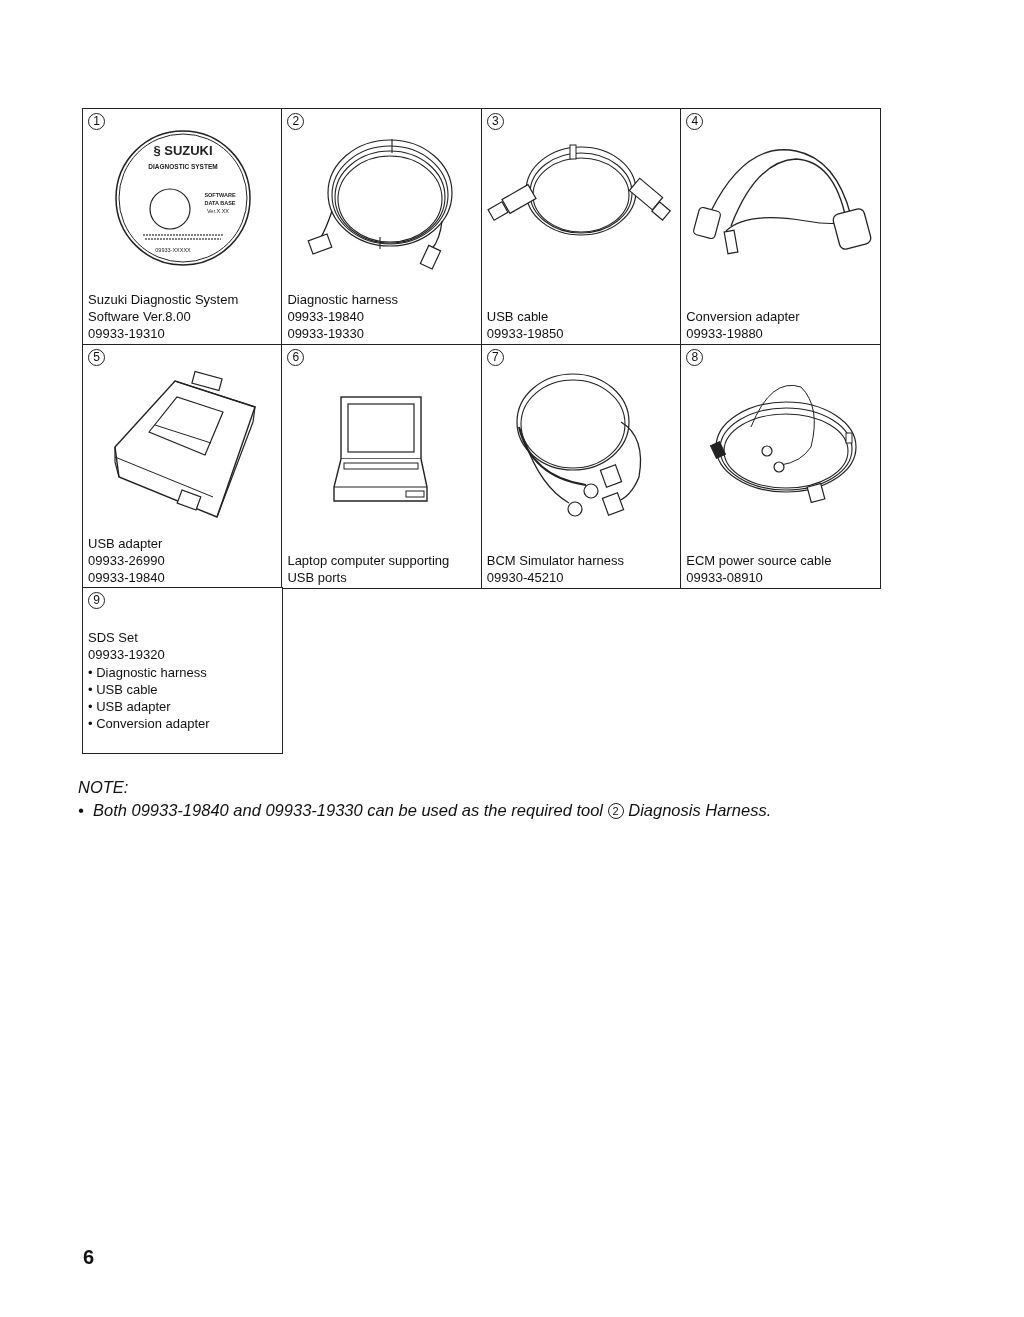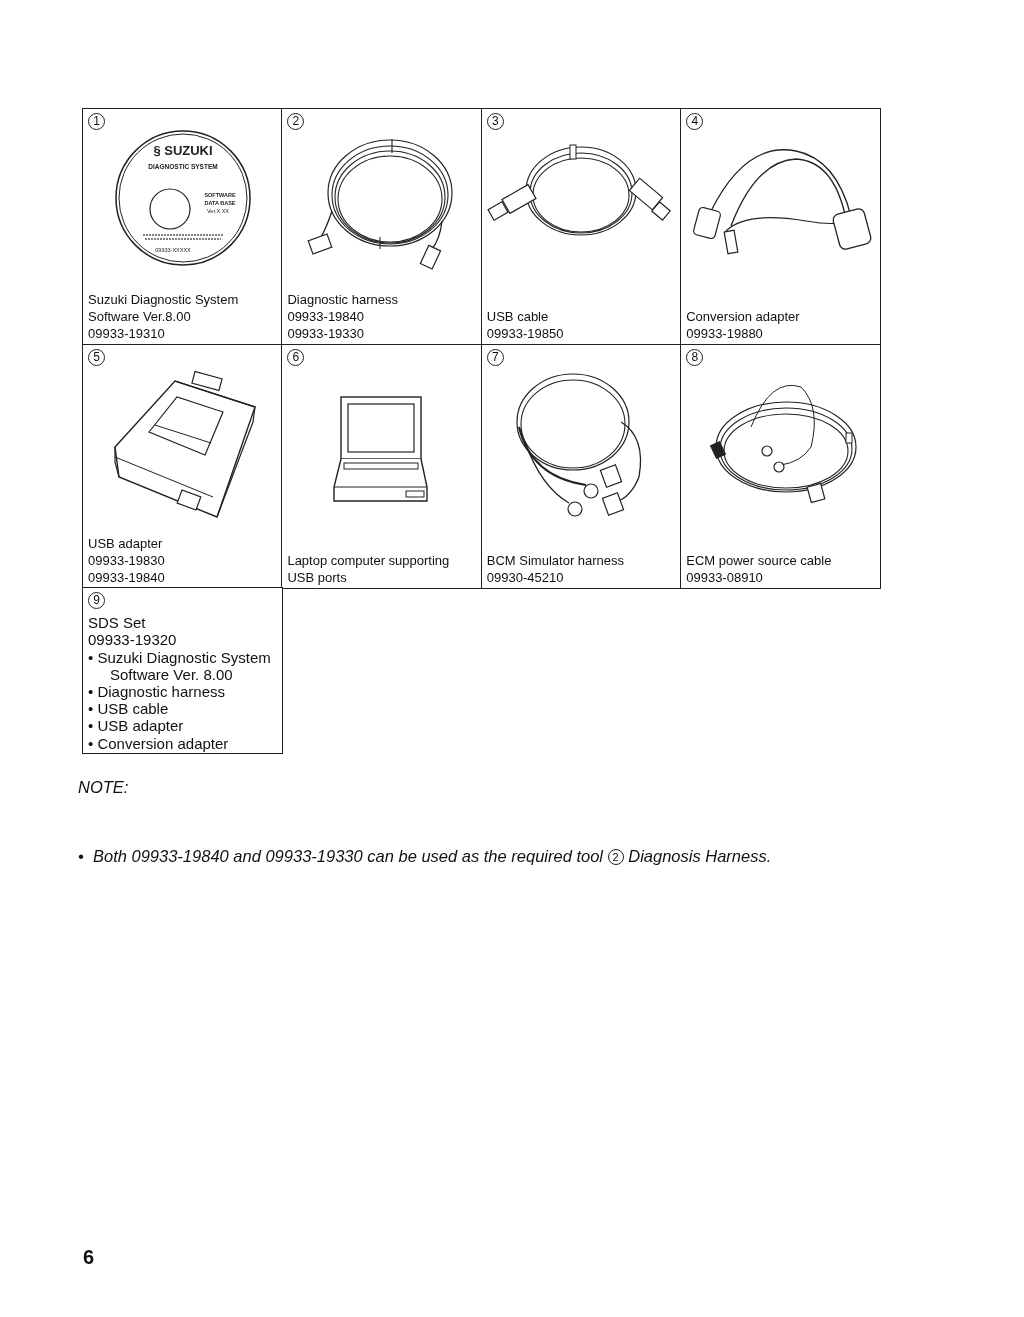--- a/index.html
+++ b/index.html
@@ -8,25 +8,25 @@
     .row { display: flex; }
     .cell { position: relative; width: 201px; border: 1.6px solid #222; box-sizing: border-box; margin-left: -1.6px; margin-top: -1.6px; background: #fff; }
     .row .cell:first-child { margin-left: 0; }
     .row1 .cell { height: 237px; }
     .row2 .cell { height: 245px; }
     .row3 .cell { height: 167px; }
     .num { position: absolute; left: 5px; top: 4px; width: 15px; height: 15px; border: 1.2px solid #222; border-radius: 50%; font-size: 12px; line-height: 15px; text-align: center; }
     .img { position: absolute; left: 0; right: 0; top: 22px; display: flex; justify-content: center; }
     .caption { position: absolute; left: 5px; bottom: 2px; font-size: 13px; line-height: 17px; }
     .caption div { white-space: nowrap; }
-    .set-body { position: absolute; left: 5px; top: 26px; font-size: 15px; line-height: 17.2px; }
+    .set-body { position: absolute; left: 5px; top: 41px; font-size: 13px; line-height: 17.2px; }
     .set-body .bullet { padding-left: 11px; text-indent: -11px; white-space: nowrap; }
     .set-body .bullet .cont { padding-left: 11px; display:block; text-indent: 0; }
     .note { position: absolute; left: 78px; top: 776px; font-style: italic; font-size: 16.5px; line-height: 23px; }
-    .note .item { white-space: nowrap; margin-top: 46px; }
+    .note .item { white-space: nowrap; }
     .note .circ { display: inline-block; width: 14px; height: 14px; border: 1.1px solid #222; border-radius: 50%; font-size: 11px; line-height: 14px; text-align: center; font-style: normal; vertical-align: 1px; }
     .page-num { position: absolute; left: 83px; top: 1246px; font-weight: bold; font-size: 20px; }
     svg { overflow: visible; }
   </style>
 </head>
 <body>
 
 <div class="grid">
 
   <div class="row row1">
@@ -126,21 +126,21 @@
           <path d="M10 80 L 10 95 L 14 110" fill="none" stroke="#222" stroke-width="1.2"></path>
           <path d="M10 90 L 108 130" fill="none" stroke="#222" stroke-width="1"></path>
           <path d="M44 65 L 72 30 L 118 45 L 100 88 Z" fill="#fff" stroke="#222" stroke-width="1.2"></path>
           <line x1="50" y1="58" x2="106" y2="76" stroke="#222" stroke-width="1"></line>
           <rect x="88" y="8" width="28" height="12" transform="rotate(15 102 14)" fill="#fff" stroke="#222" stroke-width="1.2"></rect>
           <rect x="74" y="126" width="20" height="14" transform="rotate(20 84 133)" fill="#fff" stroke="#222" stroke-width="1.2"></rect>
         </svg>
       </div>
       <div class="caption">
         <div>USB adapter</div>
-        <div>09933-19830</div>
+        <div>09933-26990</div>
         <div>09933-19840</div>
       </div>
     </div>
 
     <div class="cell">
       <div class="num">6</div>
       <div class="img" style="top:52px">
         <svg width="95" height="105" viewBox="0 0 95 105">
           <rect x="7" y="0" width="80" height="62" fill="#fff" stroke="#222" stroke-width="1.4"></rect>
           <rect x="14" y="7" width="66" height="48" fill="#fff" stroke="#222" stroke-width="1.2"></rect>
@@ -198,21 +198,20 @@
       </div>
     </div>
   </div>
 
   <div class="row row3">
     <div class="cell">
       <div class="num">9</div>
       <div class="set-body">
         <div>SDS Set</div>
         <div>09933-19320</div>
-        <div class="bullet">• <span>Suzuki Diagnostic System</span><span class="cont">Software Ver. 8.00</span></div>
         <div class="bullet">• <span>Diagnostic harness</span></div>
         <div class="bullet">• <span>USB cable</span></div>
         <div class="bullet">• <span>USB adapter</span></div>
         <div class="bullet">• <span>Conversion adapter</span></div>
       </div>
     </div>
   </div>
 </div>
 
 <div class="note">

